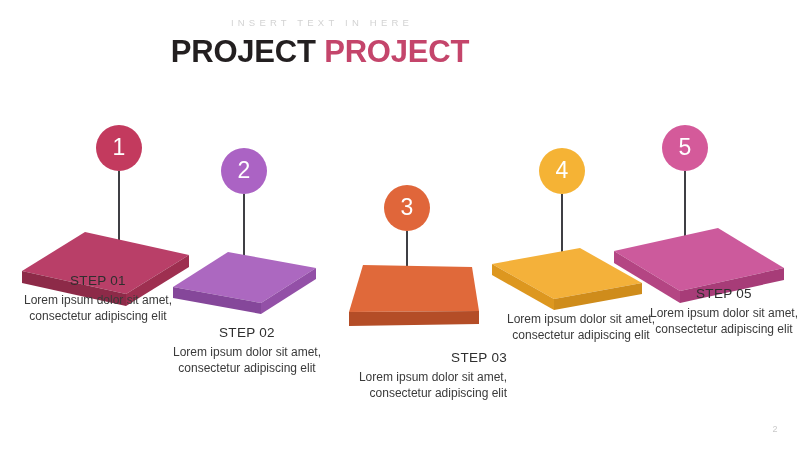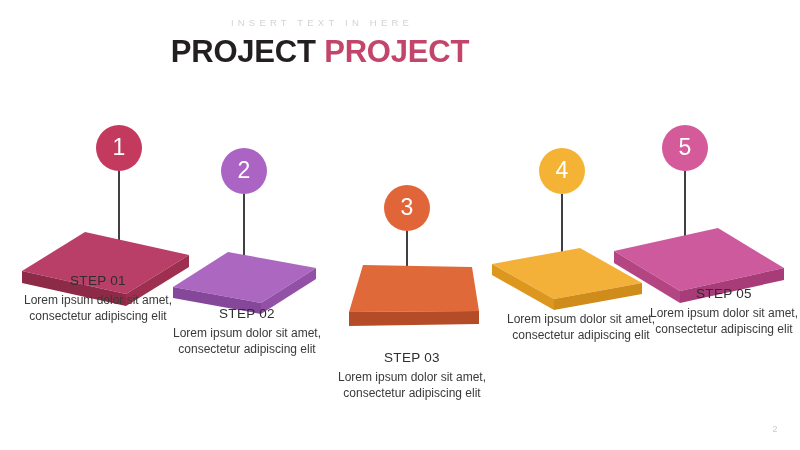--- a/index.html
+++ b/index.html
@@ -165,21 +165,21 @@
     <div class="pin" style="left:238.5px; top:265px;"></div>
 
     <div class="slab" style="left:160px; top:252px;">
       <svg width="165" height="68" viewBox="0 0 165 68">
         <polygon points="68,0 156,16 101,51 13,35" fill="#ac68c0"></polygon>
         <polygon points="13,35 101,51 101,62 13,46" fill="#85479a"></polygon>
         <polygon points="101,51 156,16 156,27 101,62" fill="#9350a7"></polygon>
       </svg>
     </div>
 
-    <div class="caption" style="left:152px; top:306px; width:190px;">
+    <div class="caption" style="left:152px; top:325px; width:190px;">
       <div class="step-title">STEP 02</div>
       <div class="step-desc">Lorem ipsum dolor sit amet,
 consectetur adipiscing elit</div>
     </div>
   </div>
 
   <div class="step" style="left:0px; top:0px;">
     <div class="marker" style="left:384px; top:185px; background:#e0663a;">
       <span>3</span>
     </div>
@@ -187,21 +187,21 @@
     <div class="pin" style="left:401.5px; top:291px;"></div>
 
     <div class="slab" style="left:338px; top:265px;">
       <svg width="148" height="72" viewBox="0 0 148 72">
         <polygon points="25,0 134,2 141,46 11,47" fill="#e0693a"></polygon>
         <polygon points="11,47 141,46 141,59 11,61" fill="#b44d27"></polygon>
         <polygon points="141,46 141,59 141,59 141,46" fill="#c2542c"></polygon>
       </svg>
     </div>
 
-    <div class="caption" style="left:317px; top:350px; width:190px;">
+    <div class="caption" style="left:317px; top:350px; width:190px;text-align:right;">
       <div class="step-title">STEP 03</div>
       <div class="step-desc">Lorem ipsum dolor sit amet,
 consectetur adipiscing elit</div>
     </div>
   </div>
 
   <div class="step" style="left:0px; top:0px;">
     <div class="marker" style="left:539px; top:148px; background:#f5b335;">
       <span>4</span>
     </div>

